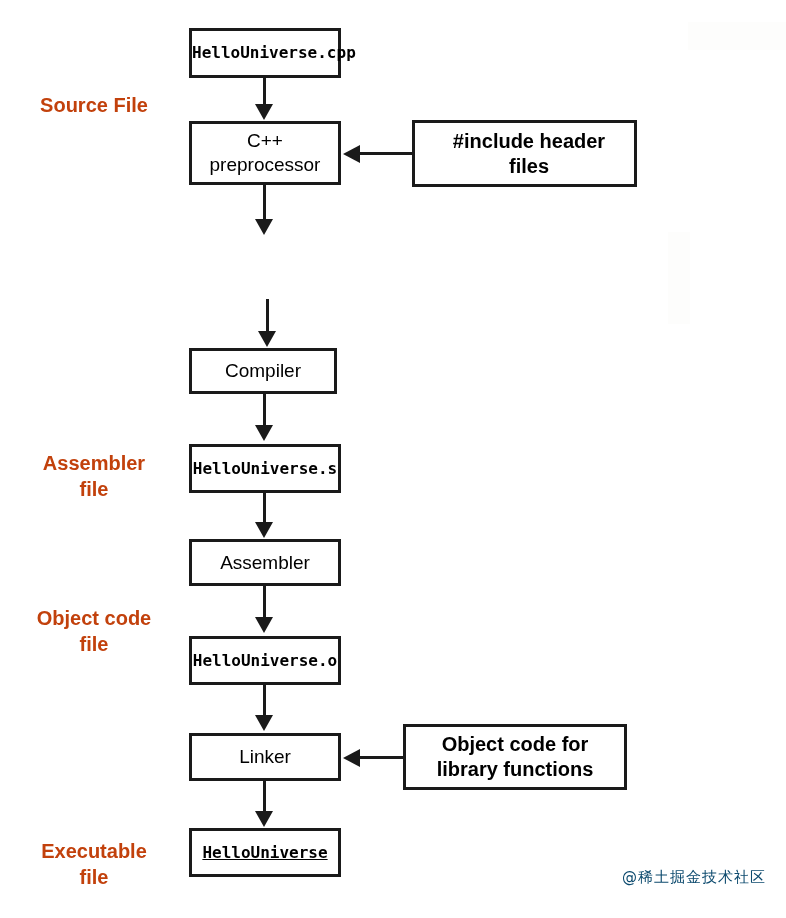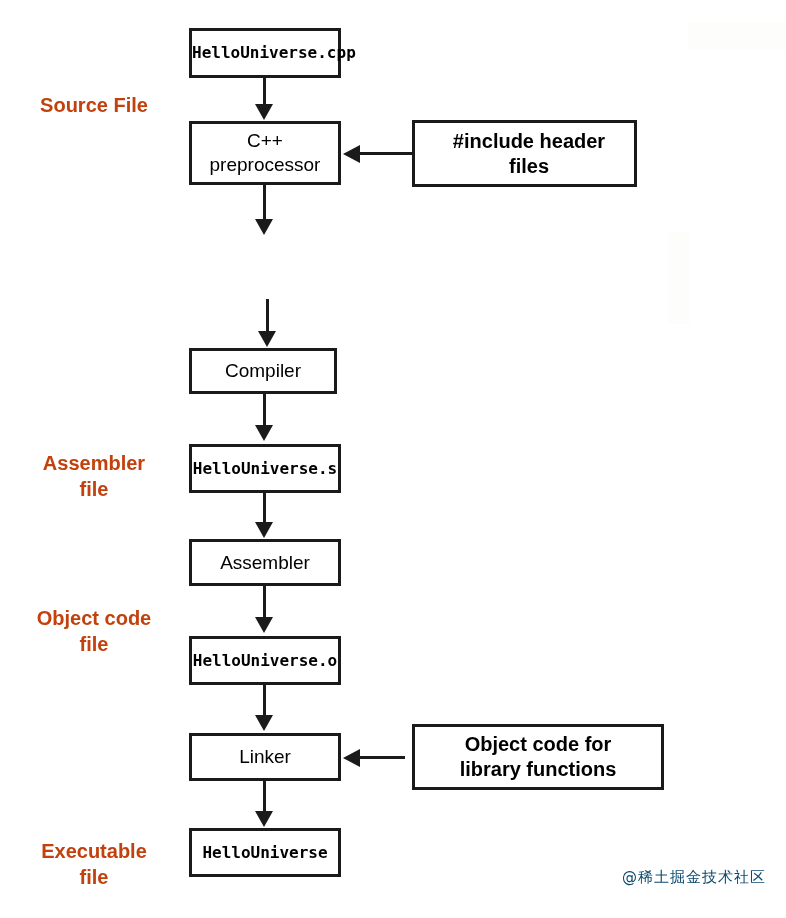--- a/index.html
+++ b/index.html
@@ -149,30 +149,30 @@
   </div>
 
   <div class="box" style="left:189px; top:636px; width:152px; height:49px;">
     <span class="txt mono">HelloUniverse.o</span>
   </div>
 
   <div class="box" style="left:189px; top:733px; width:152px; height:48px;">
     <span class="txt sans">Linker</span>
   </div>
 
-  <div class="box" style="left:189px; top:828px; width:152px; height:49px;">
+  <div class="box" style="left:189px; top:828px; width:152px; height:49px;text-decoration:underline;">
     <span class="txt mono">HelloUniverse</span>
   </div>
 
   <div class="box" style="left:412px; top:120px; width:225px; height:67px;padding-left:9px;">
     <span class="txt sans-bold">#include header
 files</span>
   </div>
 
-  <div class="box" style="left:412px; top:724px; width:252px; height:66px;">
+  <div class="box" style="left:403px; top:724px; width:224px; height:66px;">
     <span class="txt sans-bold">Object code for
 library functions</span>
   </div>
 
   <div class="vline" style="left:263px; top:78px; height:28px;"></div>
   <div class="arrow-down" style="left:255px; top:104px;"></div>
 
   <div class="vline" style="left:263px; top:185px; height:36px;"></div>
   <div class="arrow-down" style="left:255px; top:219px;"></div>
 

